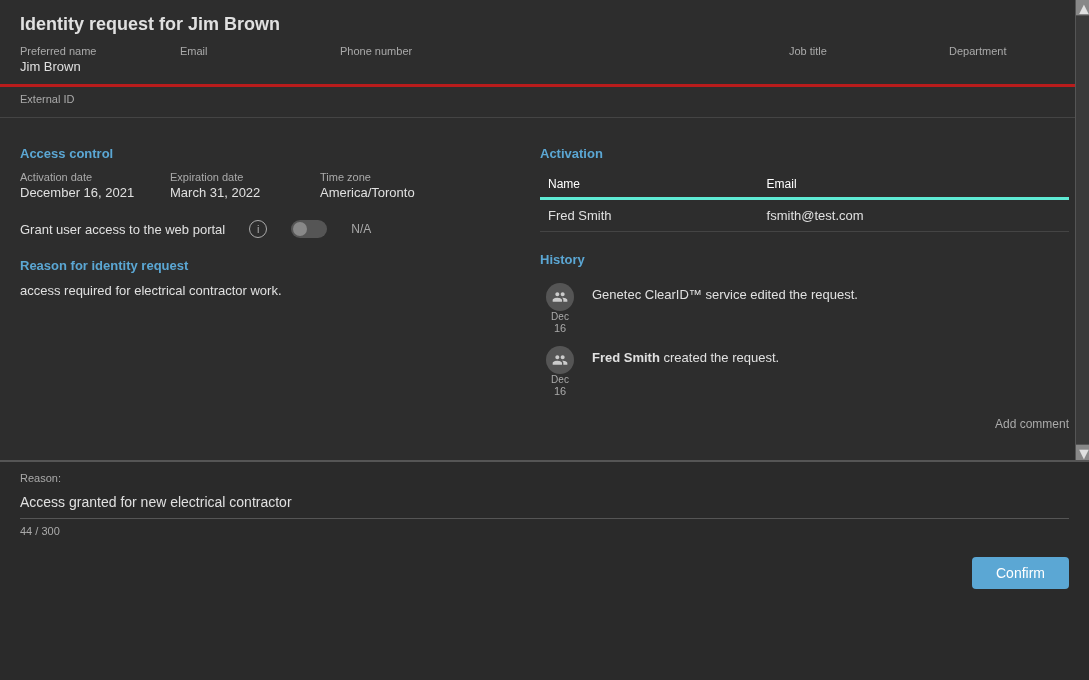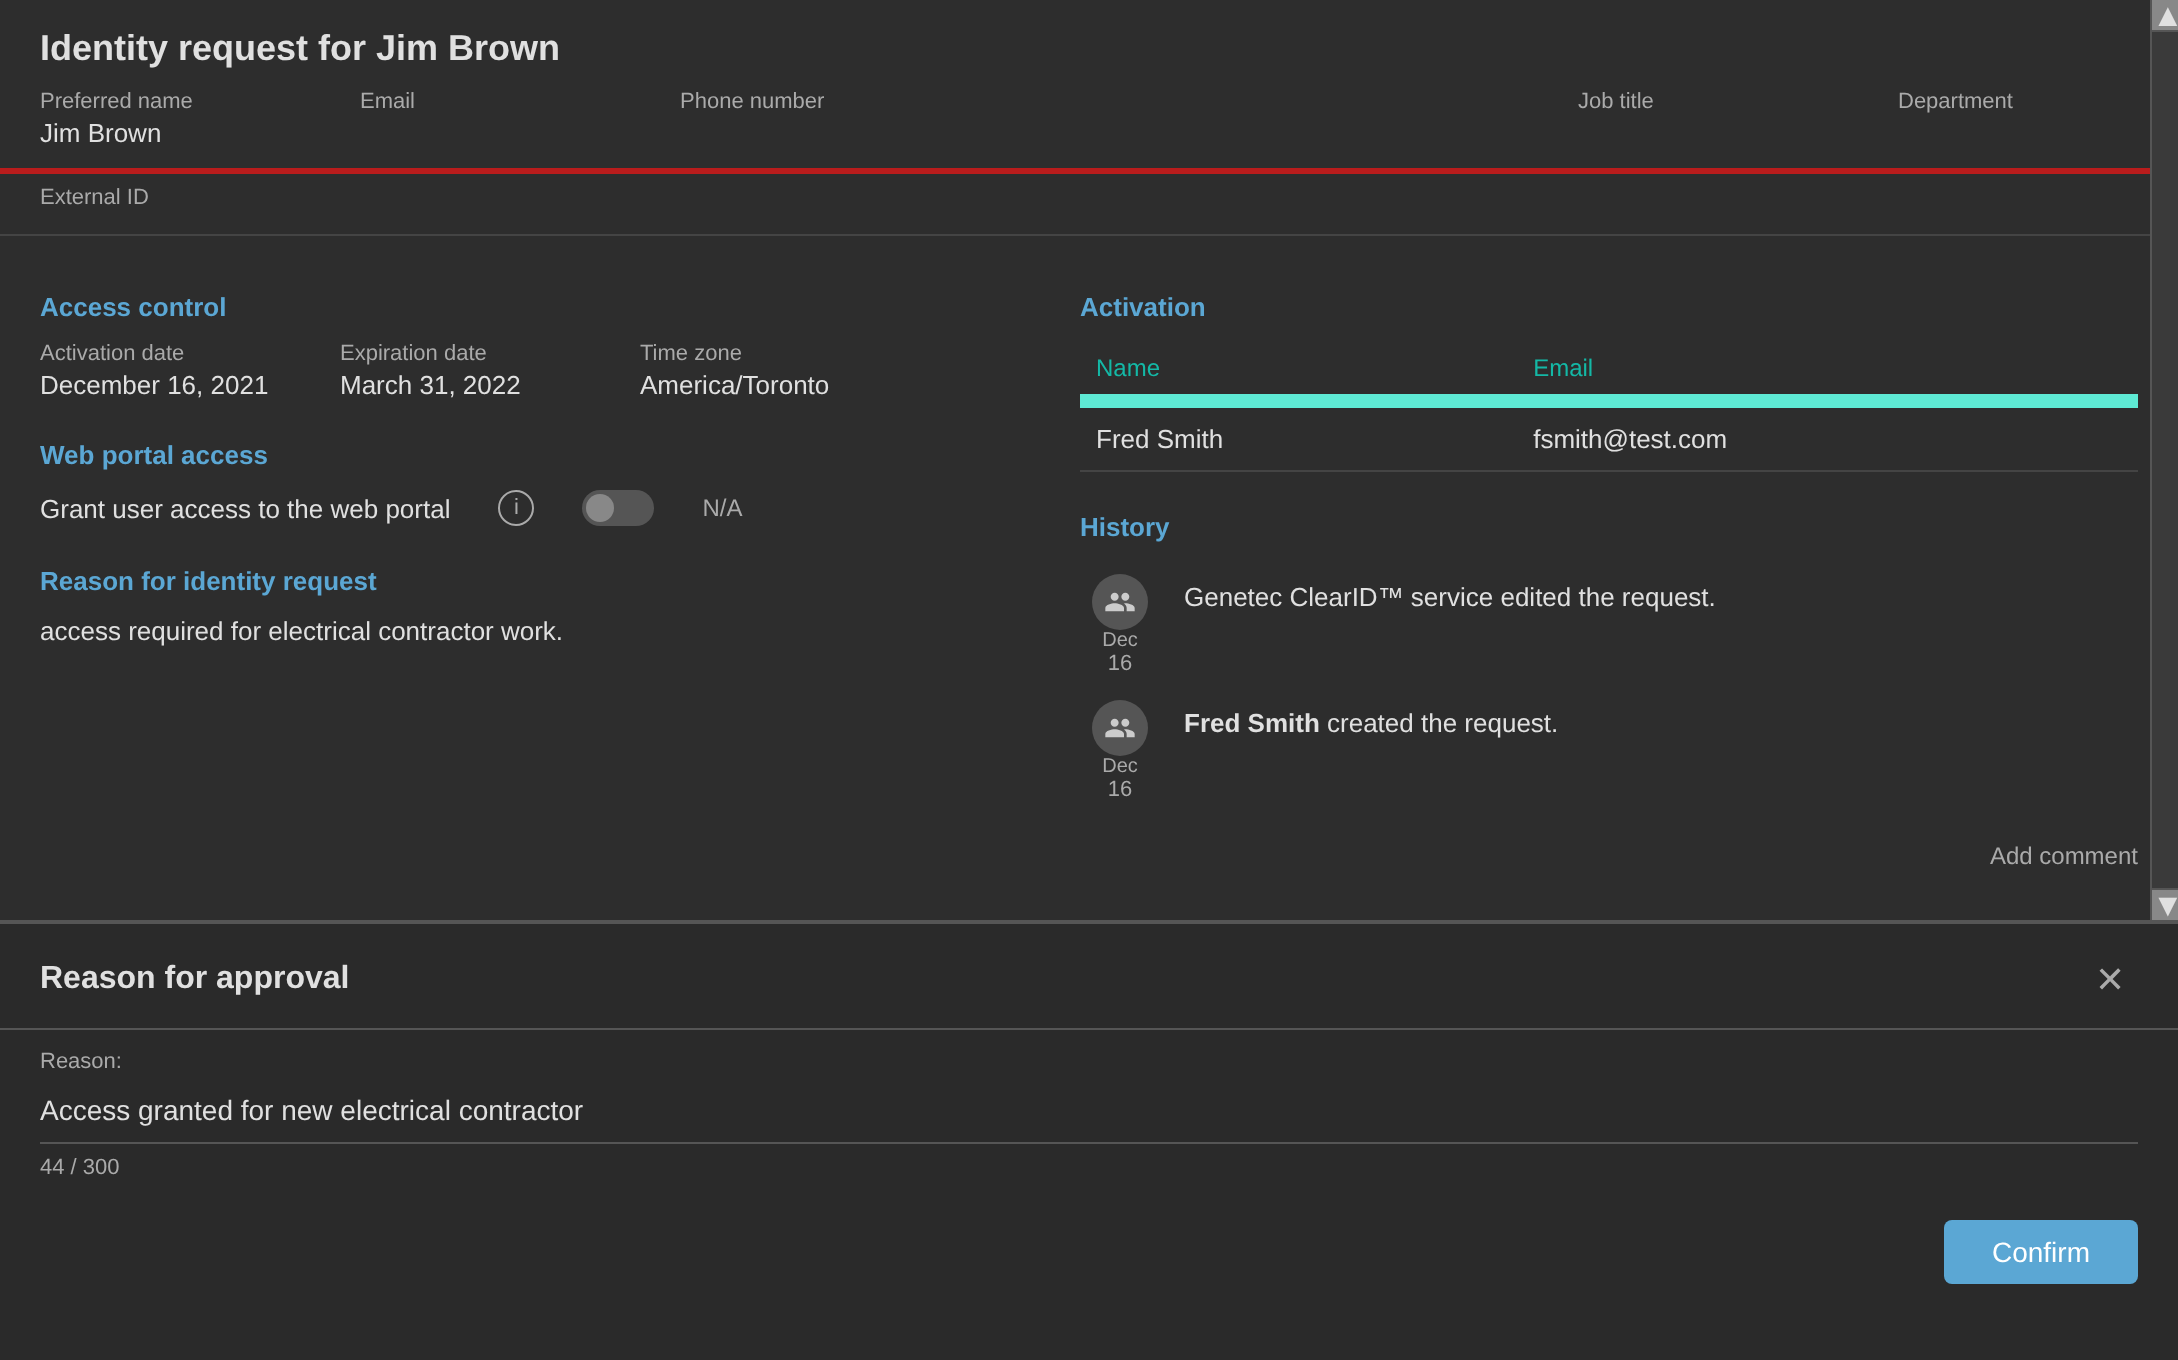--- a/index.html
+++ b/index.html
@@ -77,24 +77,24 @@
       margin-bottom: 10px;
     }
 
     .supervisors-table {
       width: 100%;
       border-collapse: collapse;
     }
     .supervisors-table th {
       text-align: left;
       font-size: 12px;
-      color: #14b8a6;
+      color: #ffffff;
       font-weight: normal;
       padding: 6px 8px;
-      border-bottom: 7px solid #5eead4;
+      border-bottom: 3px solid #5eead4;
     }
     .supervisors-table td {
       font-size: 13px;
       color: #e0e0e0;
       padding: 8px 8px;
       border-bottom: 1px solid #444;
     }
 
     .ac-fields {
       display: flex;
@@ -359,21 +359,20 @@
             <div class="field-value">March 31, 2022</div>
           </div>
           <div class="field-group">
             <div class="field-label">Time zone</div>
             <div class="field-value">America/Toronto</div>
           </div>
         </div>
       </div>
 
       <div style="margin-top:20px;">
-        <div class="section-title">Web portal access</div>
         <div class="toggle-container">
           <span style="font-size:13px;">Grant user access to the web portal</span>
           <span class="info-icon">i</span>
           <div class="toggle-switch"></div>
           <span class="na-text">N/A</span>
         </div>
       </div>
 
       <div style="margin-top:20px;">
         <div class="section-title">Reason for identity request</div>
@@ -429,24 +428,20 @@
       <div class="history-text"><span class="highlight">Fred Smith</span> created the request.</div>
     </div>
           </div>
         <div class="add-comment" style="text-align:right; margin-top:10px;">Add comment</div>
       </div>
     </div>
   </div>
 </div>
 
 <div class="modal-overlay">
-  <div class="modal-header">
-    <div class="modal-title">Reason for approval</div>
-    <div class="close-btn">✕</div>
-  </div>
   <div class="modal-body">
     <div class="reason-label">Reason:</div>
     <input type="text" class="reason-input" value="Access granted for new electrical contractor" style="">
     <div class="char-count">44 / 300</div>
   </div>
   <div class="modal-footer">
     <button class="confirm-btn">Confirm</button>
   </div>
 </div>
 

